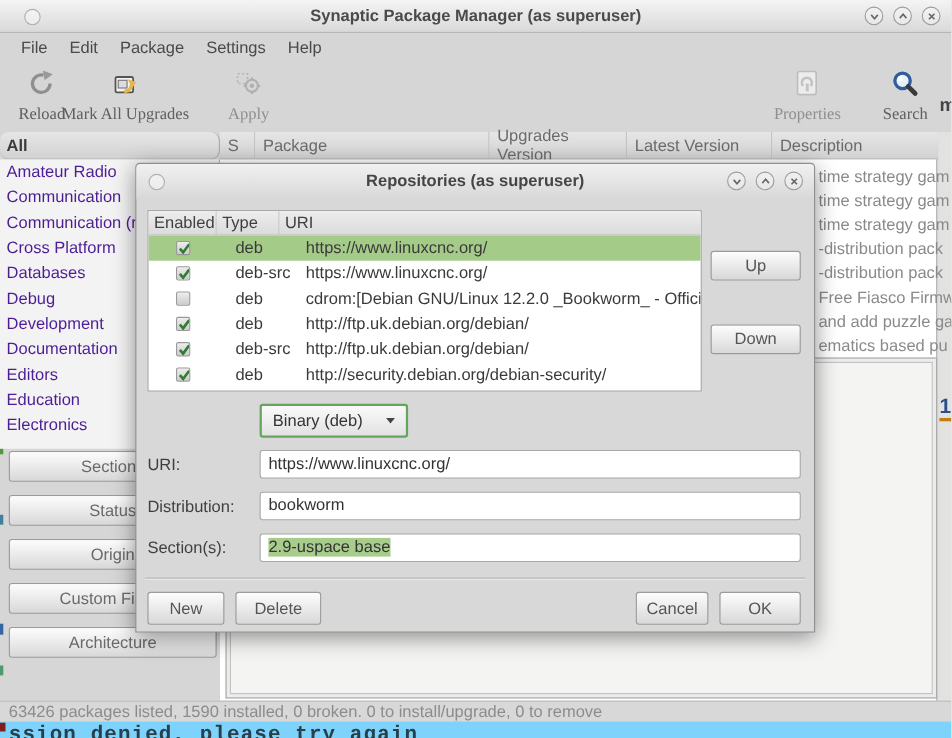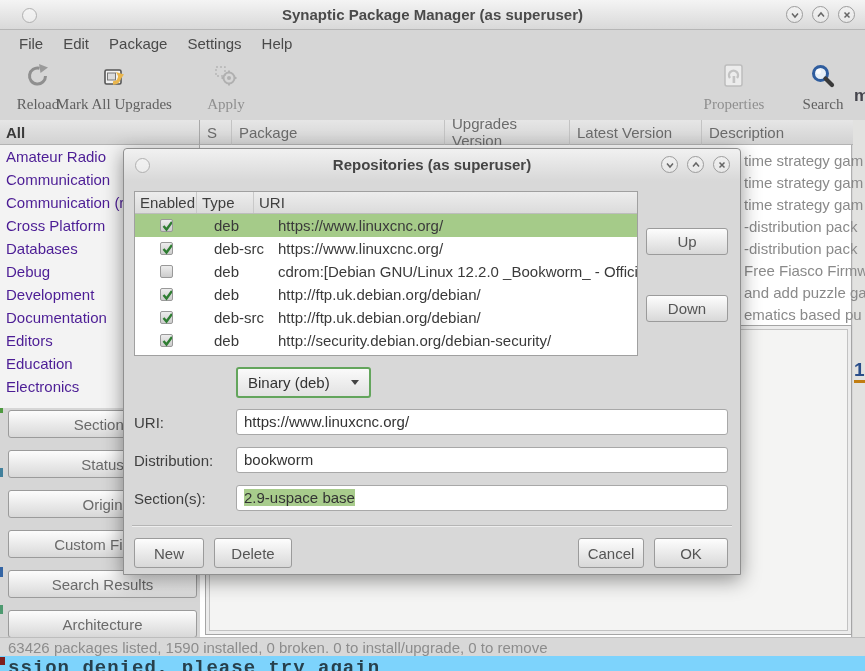--- a/index.html
+++ b/index.html
@@ -20,21 +20,21 @@
 
   
   .tool{position:absolute;top:61px;height:52px;display:flex;flex-direction:column;align-items:center;justify-content:space-between;}
   .tool .lbl{font-size:15px;color:#5f5f5f;white-space:nowrap;font-family:Liberation Serif, serif;}
   .tool.disabled .lbl{color:#8f8f8f;}
   .tool .ic{height:28px;display:flex;align-items:flex-end;justify-content:center;}
 
   
   .hdr{position:absolute;top:120px;height:25px;background:linear-gradient(#e6e6e6,#d2d2d2);
        border-bottom:1px solid #b3b3b3;box-sizing:border-box;display:flex;align-items:center;font-size:15px;}
-  .hdr-all{left:0;width:200px;border-right:1px solid #a9a9a9;font-weight:bold;color:#3a3a3a;padding-left:6px;}
+  .hdr-all{left:0;width:200px;border-right:1px solid #a9a9a9;font-weight:bold;color:#3a3a3a;padding-left:6px;border-radius:8px;}
   .hdr-cell{color:#6b6b6b;border-right:1px solid #c3c3c3;padding-left:7px;}
 
   
   .table-area{position:absolute;left:200px;top:145px;width:652px;height:492px;background:#ffffff;border-right:1px solid #b0b0b0;box-sizing:border-box;}
   .right-strip{position:absolute;left:853px;top:120px;width:12px;height:517px;background:#e2e2e0;}
   .sidebar{position:absolute;left:0;top:145px;width:200px;height:263px;background:#f3f3f3;border-right:1px solid #b3b3b3;box-sizing:border-box;overflow:hidden;}
   .side-item{height:23px;line-height:23px;padding-left:6px;font-size:15px;color:#4c1d95;white-space:nowrap;}
   .sidebar-buttons{position:absolute;left:8px;top:410px;width:189px;display:flex;flex-direction:column;gap:12px;}
   .gtk-btn{background:linear-gradient(#fdfdfd,#d8d8d8);border:1px solid #9b9b9b;border-radius:3px;
            display:flex;align-items:center;justify-content:center;font-size:15px;color:#555;box-sizing:border-box;}
@@ -222,21 +222,20 @@
       <div class="side-item">Documentation</div>
       <div class="side-item">Editors</div>
       <div class="side-item">Education</div>
       <div class="side-item">Electronics</div>
     </div>
   <div class="sidebar-buttons" id="sidebar-buttons">
       <div class="gtk-btn side-btn">Sections</div>
       <div class="gtk-btn side-btn">Status</div>
       <div class="gtk-btn side-btn">Origin</div>
       <div class="gtk-btn side-btn">Custom Filters</div>
-      <div class="gtk-btn side-btn">Search Results</div>
       <div class="gtk-btn side-btn">Architecture</div>
     </div>
 
   <div class="statusbar">
     <span>63426 packages listed, 1590 installed, 0 broken. 0 to install/upgrade, 0 to remove</span>
   </div>
 
   <span class="edge-m">m</span>
   <span class="edge-1">1</span>
   <div class="terminal">

